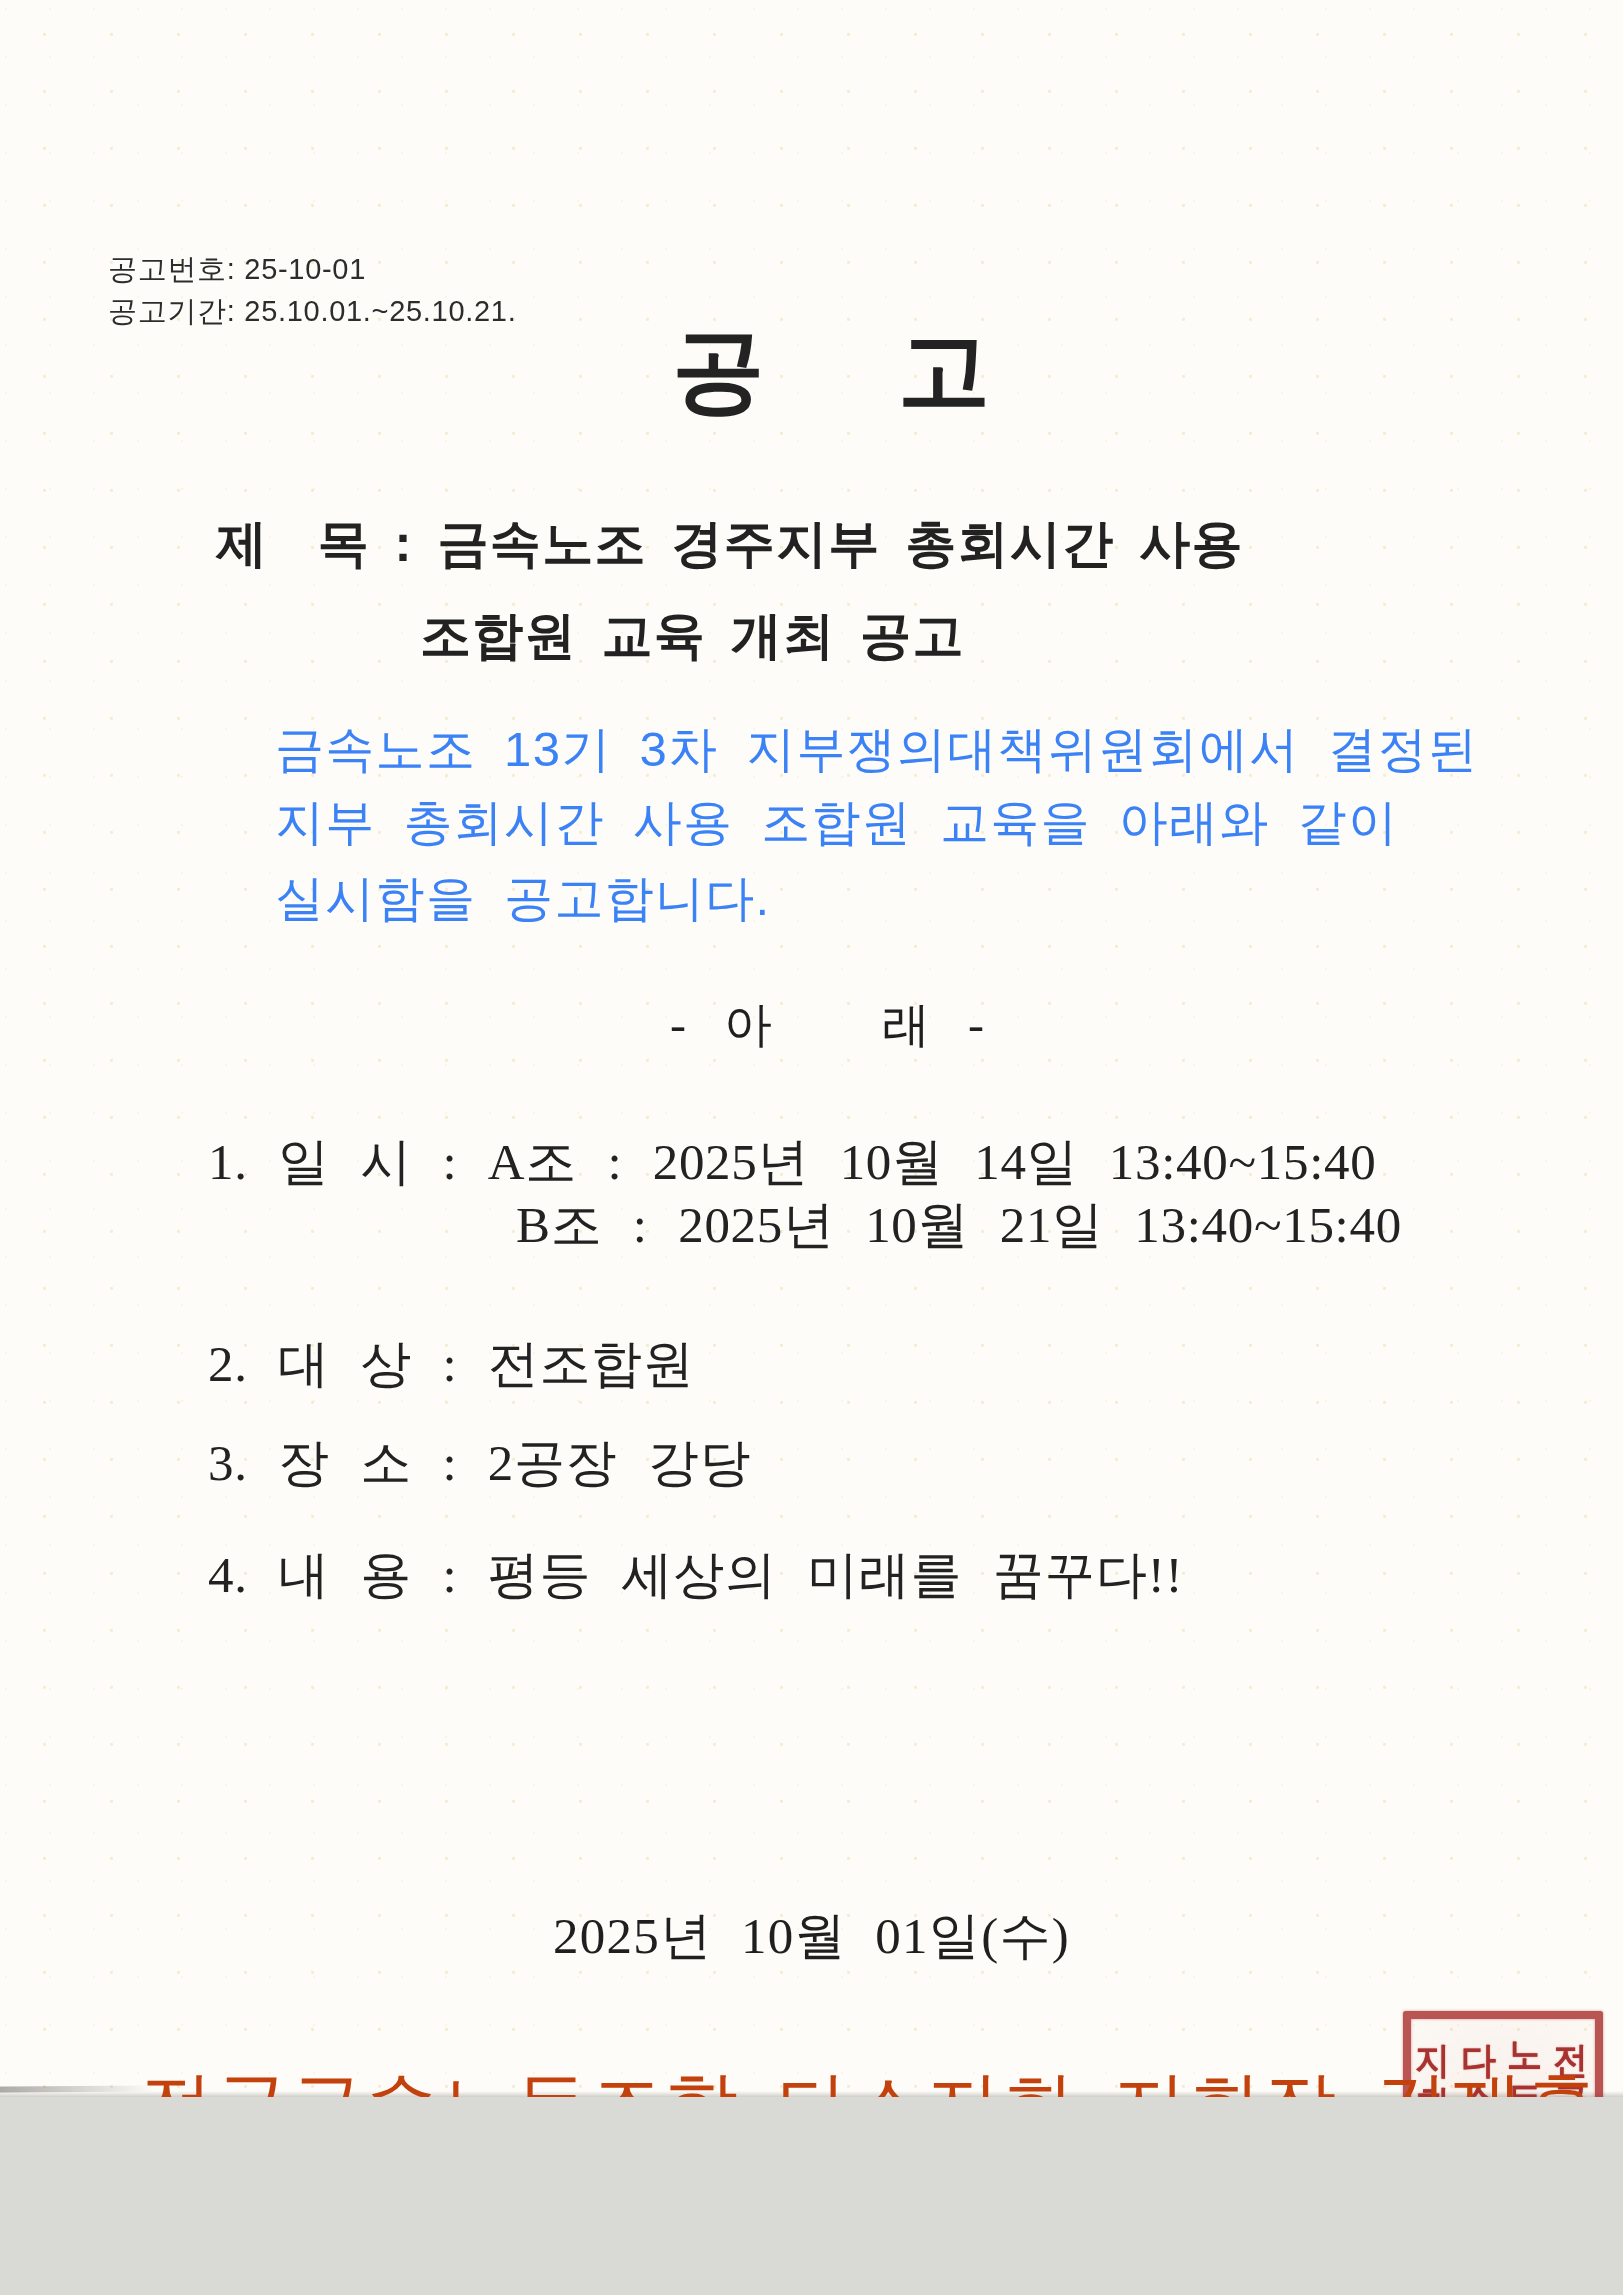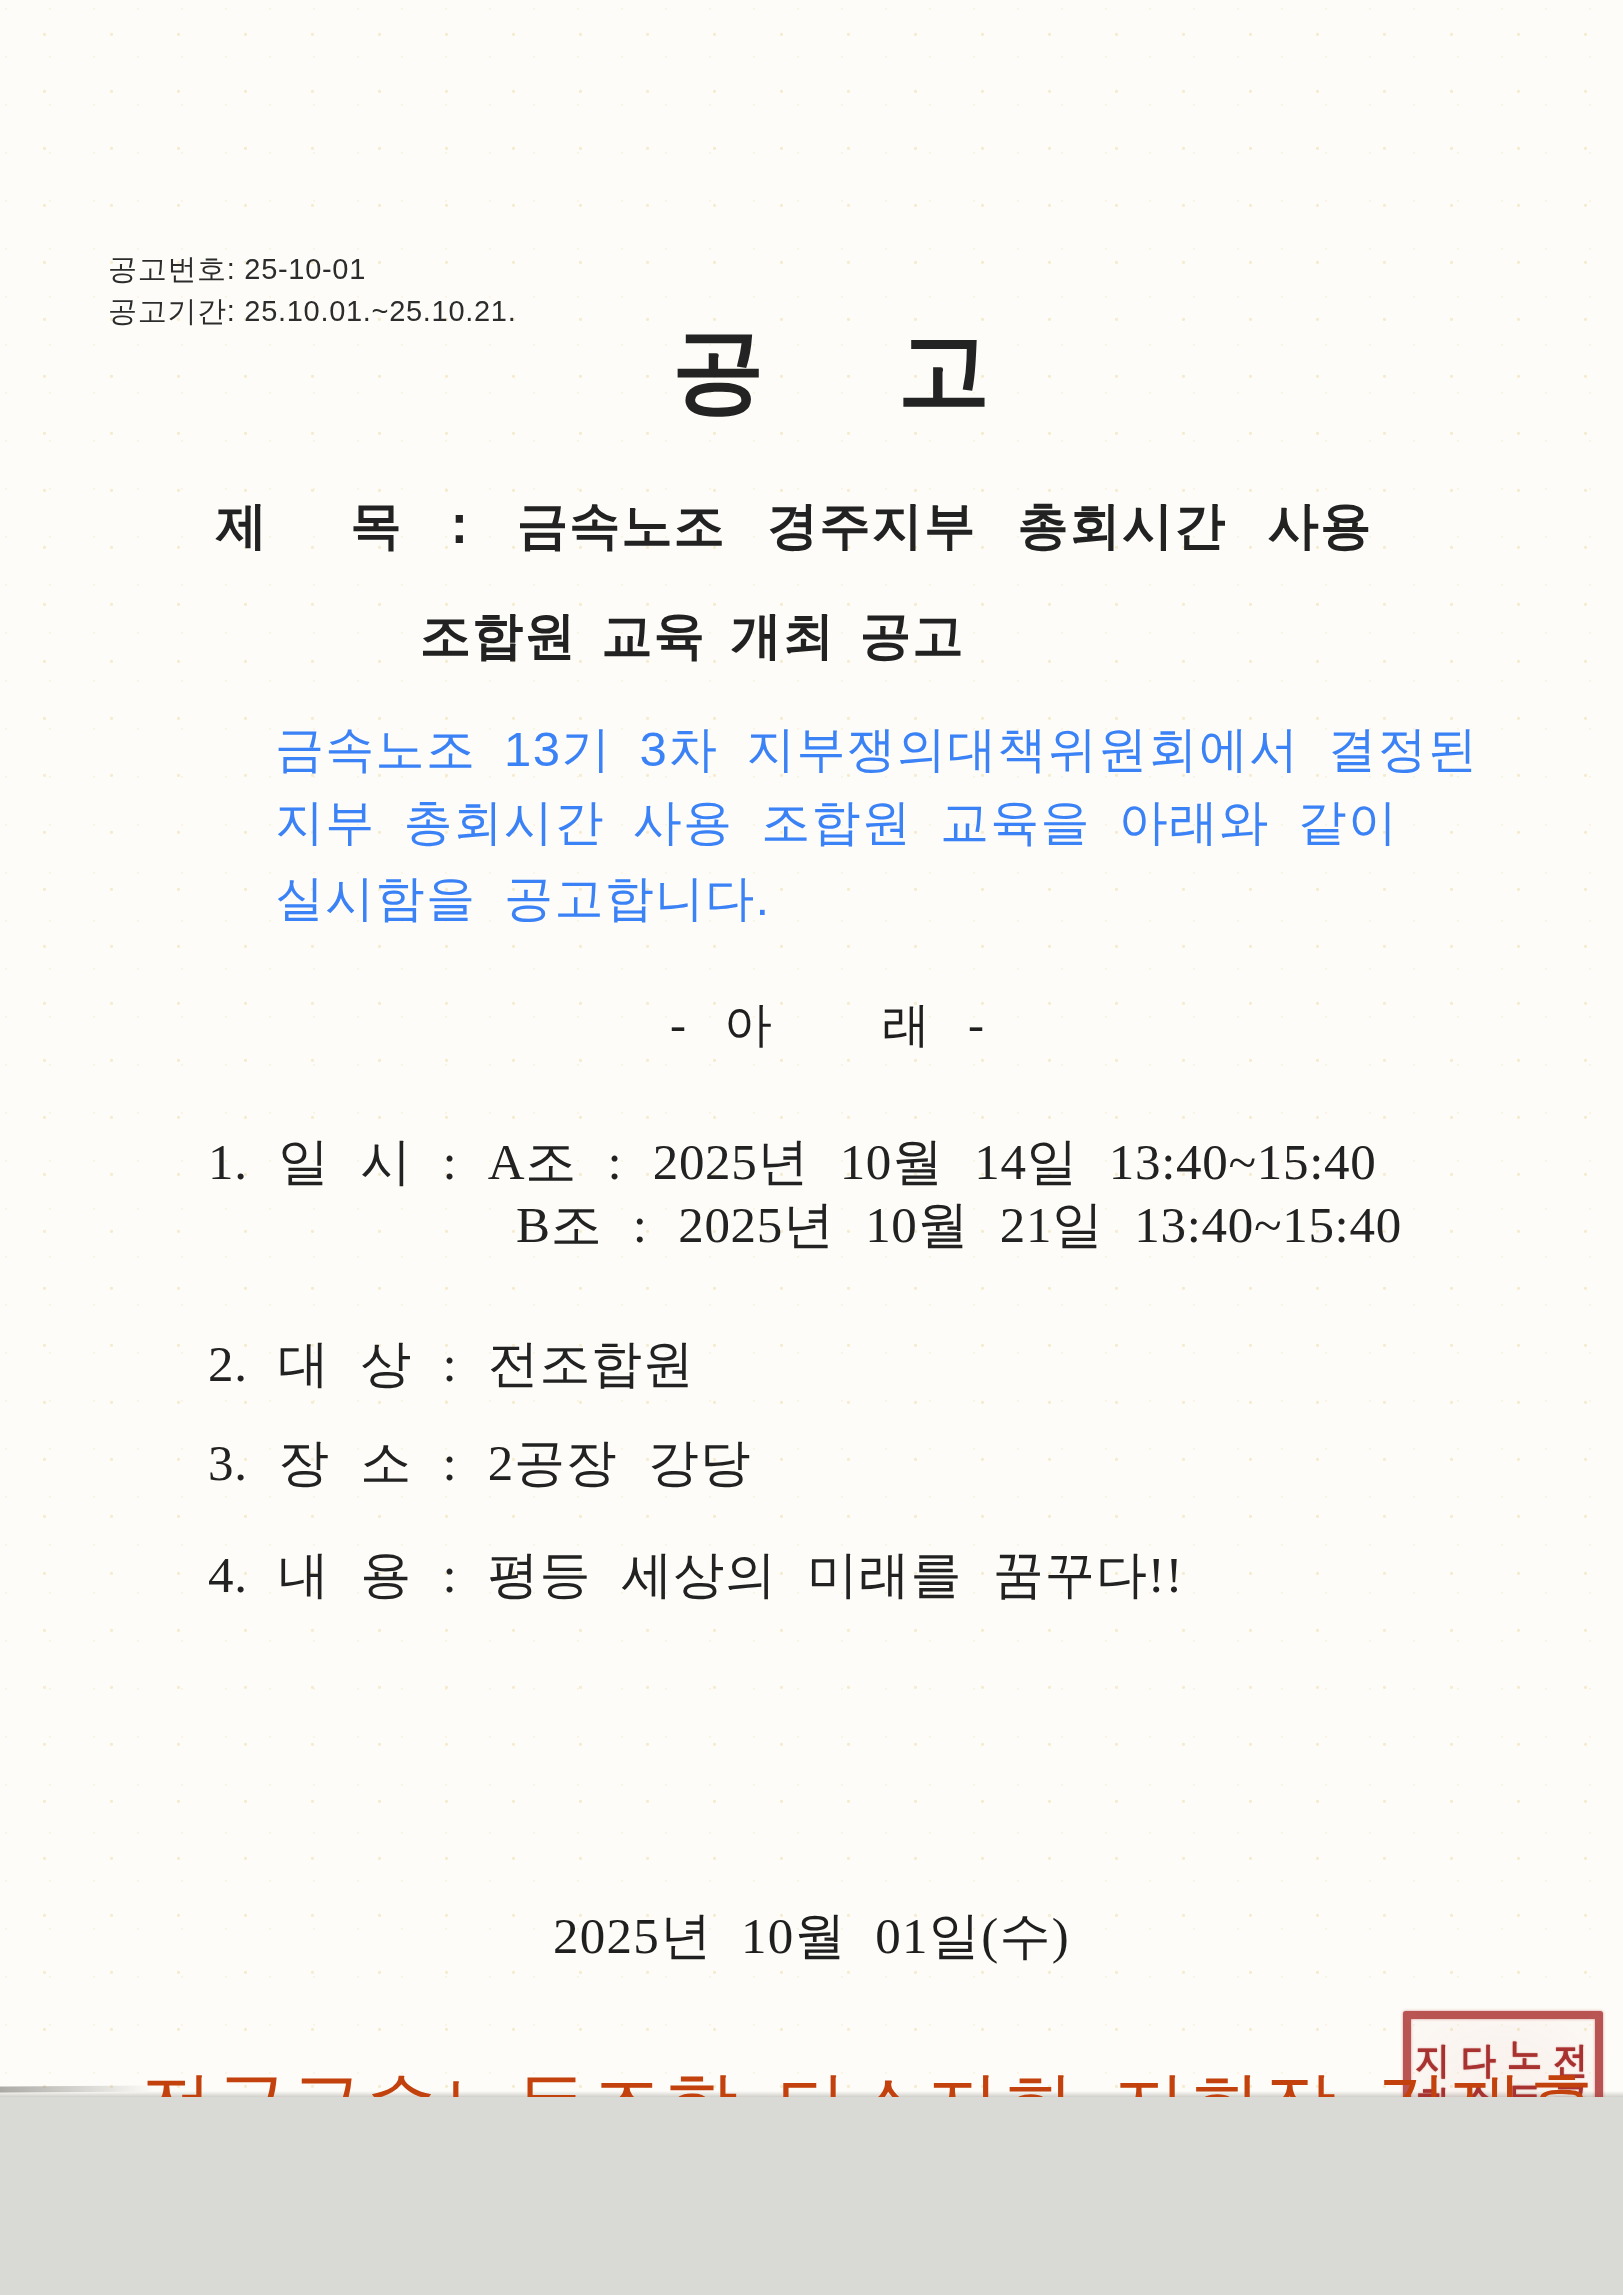--- a/index.html
+++ b/index.html
@@ -34,21 +34,21 @@
   .doc-title {
     left:0; top:322px; width:100%;
     text-align:center;
     transform:translateX(21px);
     font-size:92px; font-weight:700;
     word-spacing:103px; letter-spacing:2.6px;
     color:#232323;
   }
 
   .subject-line { font-size:51px; font-weight:700; word-spacing:9.2px; letter-spacing:1.3px; color:#222; }
-  .subject-1 { left:216px; top:503px;font-family:Liberation Mono, monospace; }
+  .subject-1 { left:216px; top:517px; }
   .subject-2 { left:420px; top:609px; }
 
   .body-line { font-size:49px; font-weight:400; word-spacing:13px; letter-spacing:1.3px; color:#3b82f6; }
   .body-1 { left:275px; top:724px; }
   .body-2 { left:275px; top:797px;text-align:center; }
   .body-3 { left:275px; top:873px; }
 
   .divider-line {
     left:0; top:1000px; width:100%;
     text-align:center; transform:translateX(16.4px);

